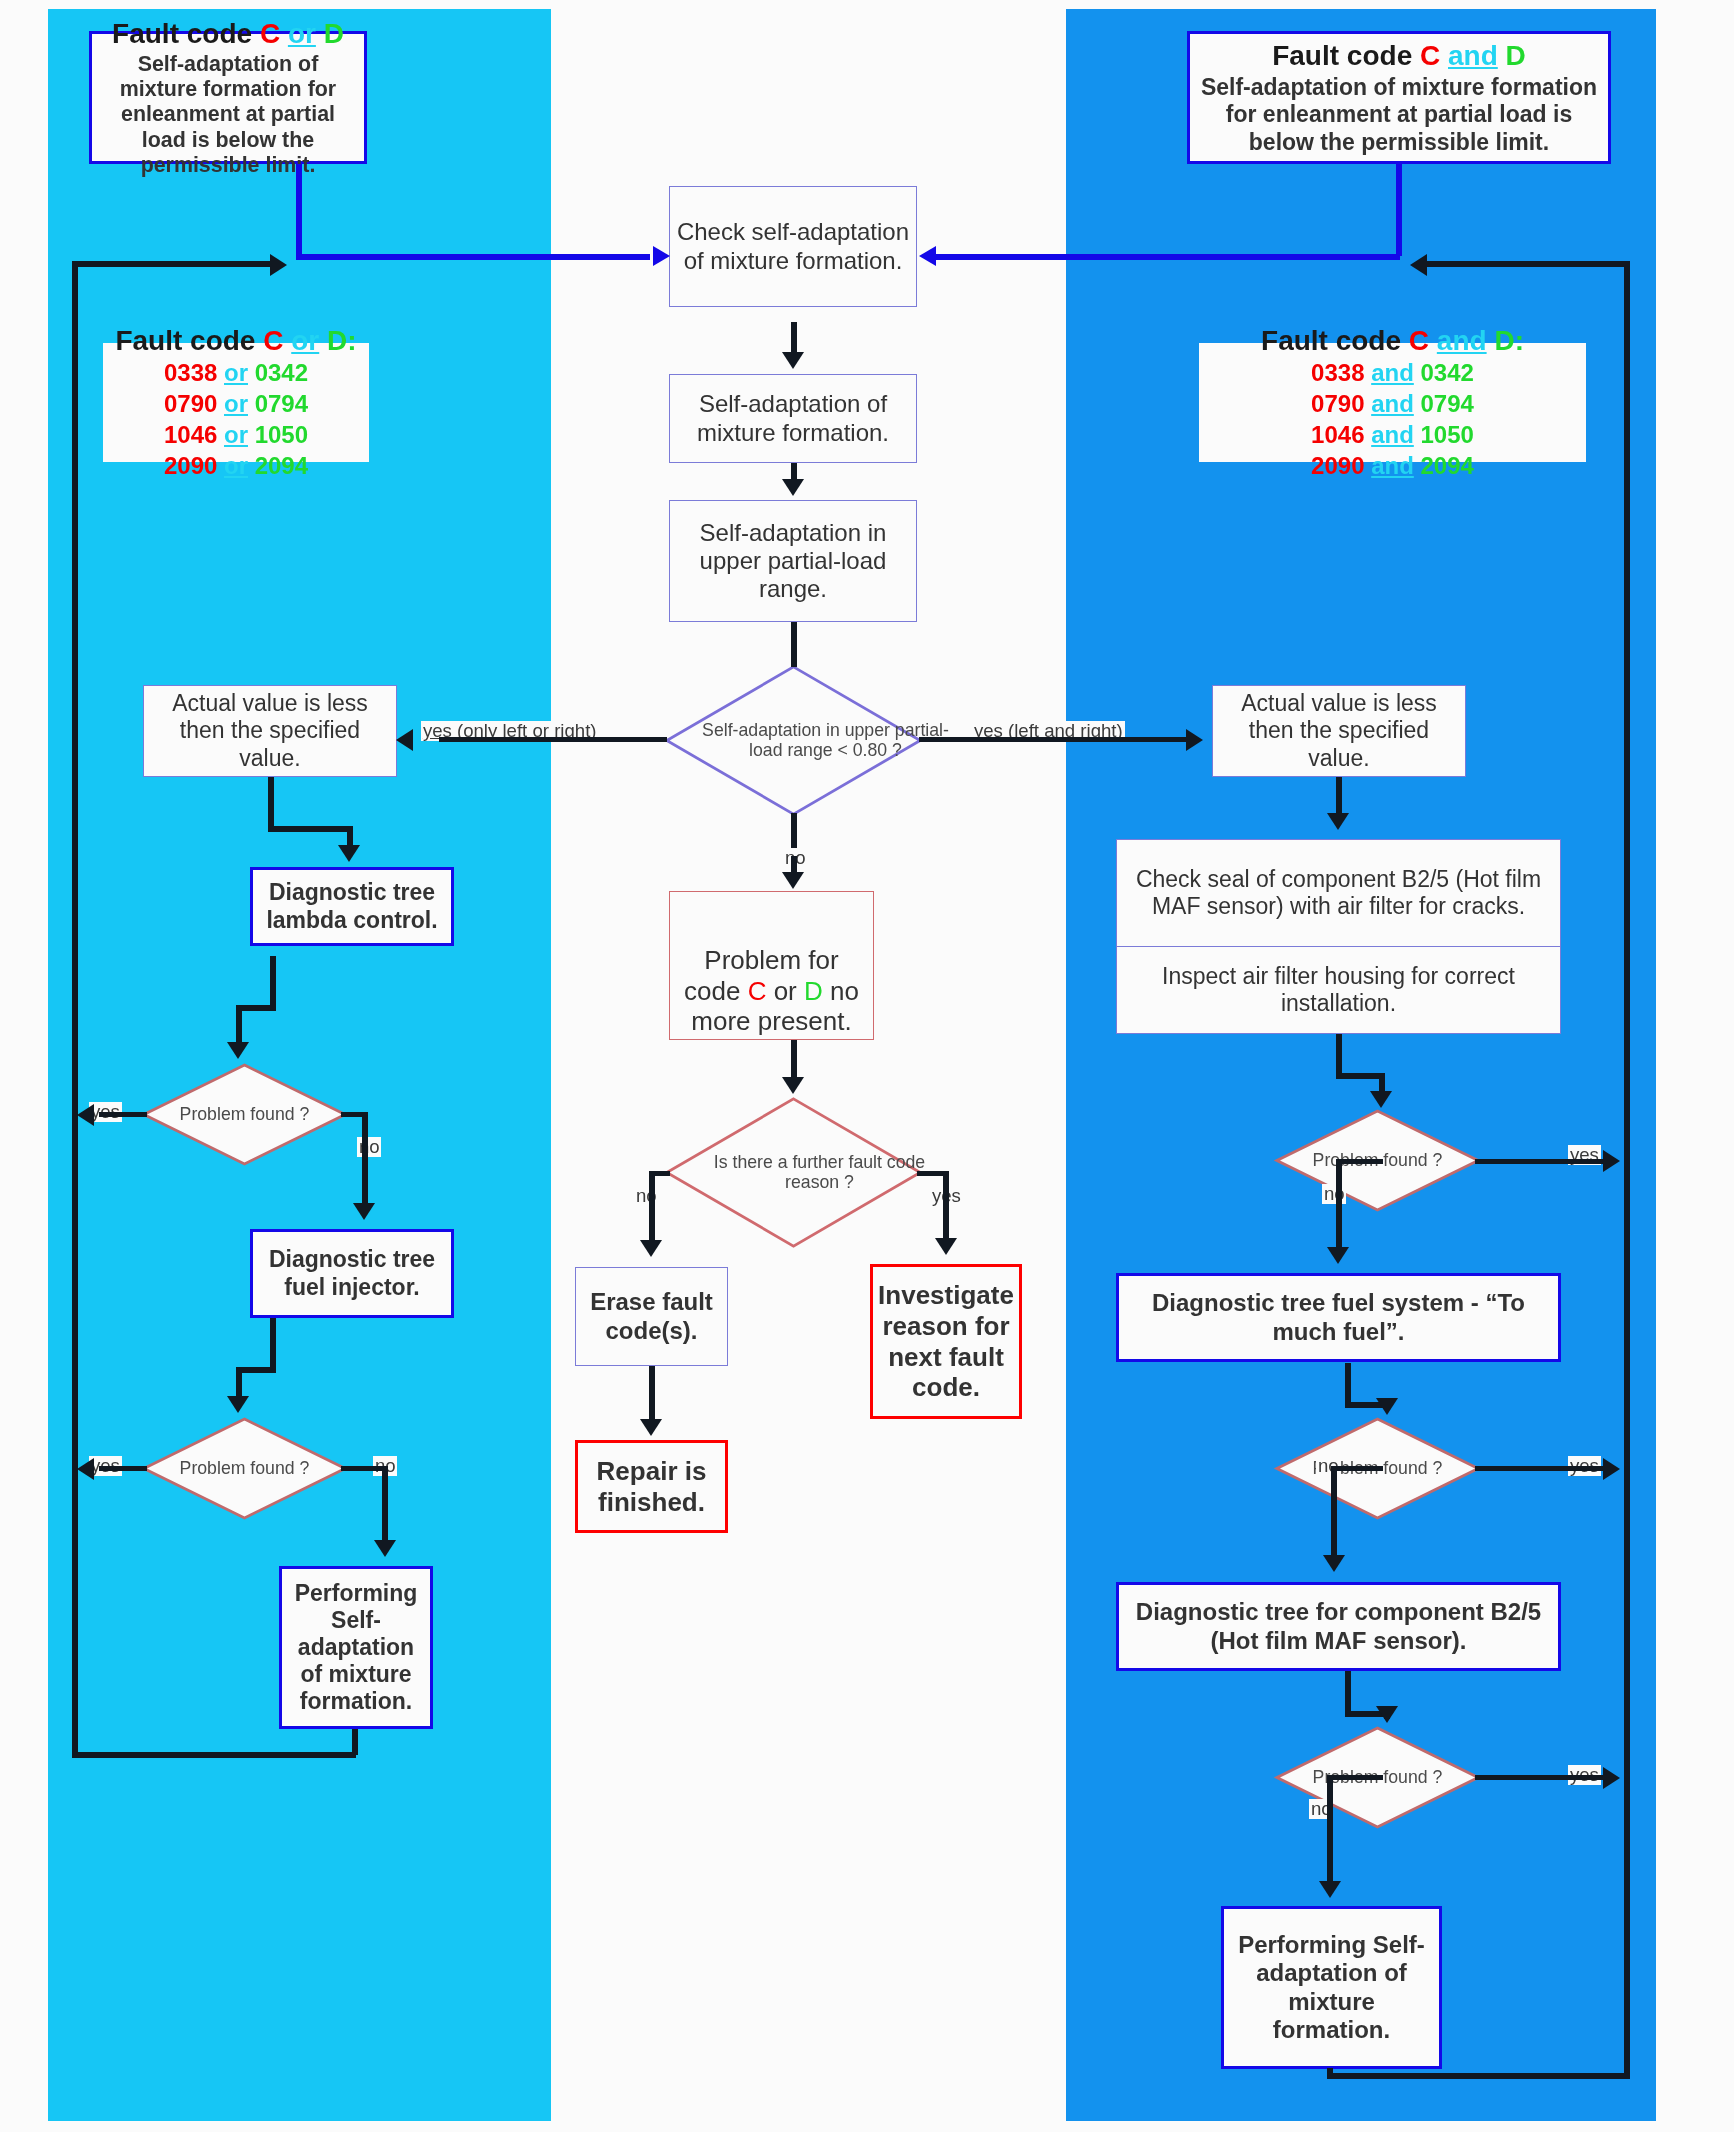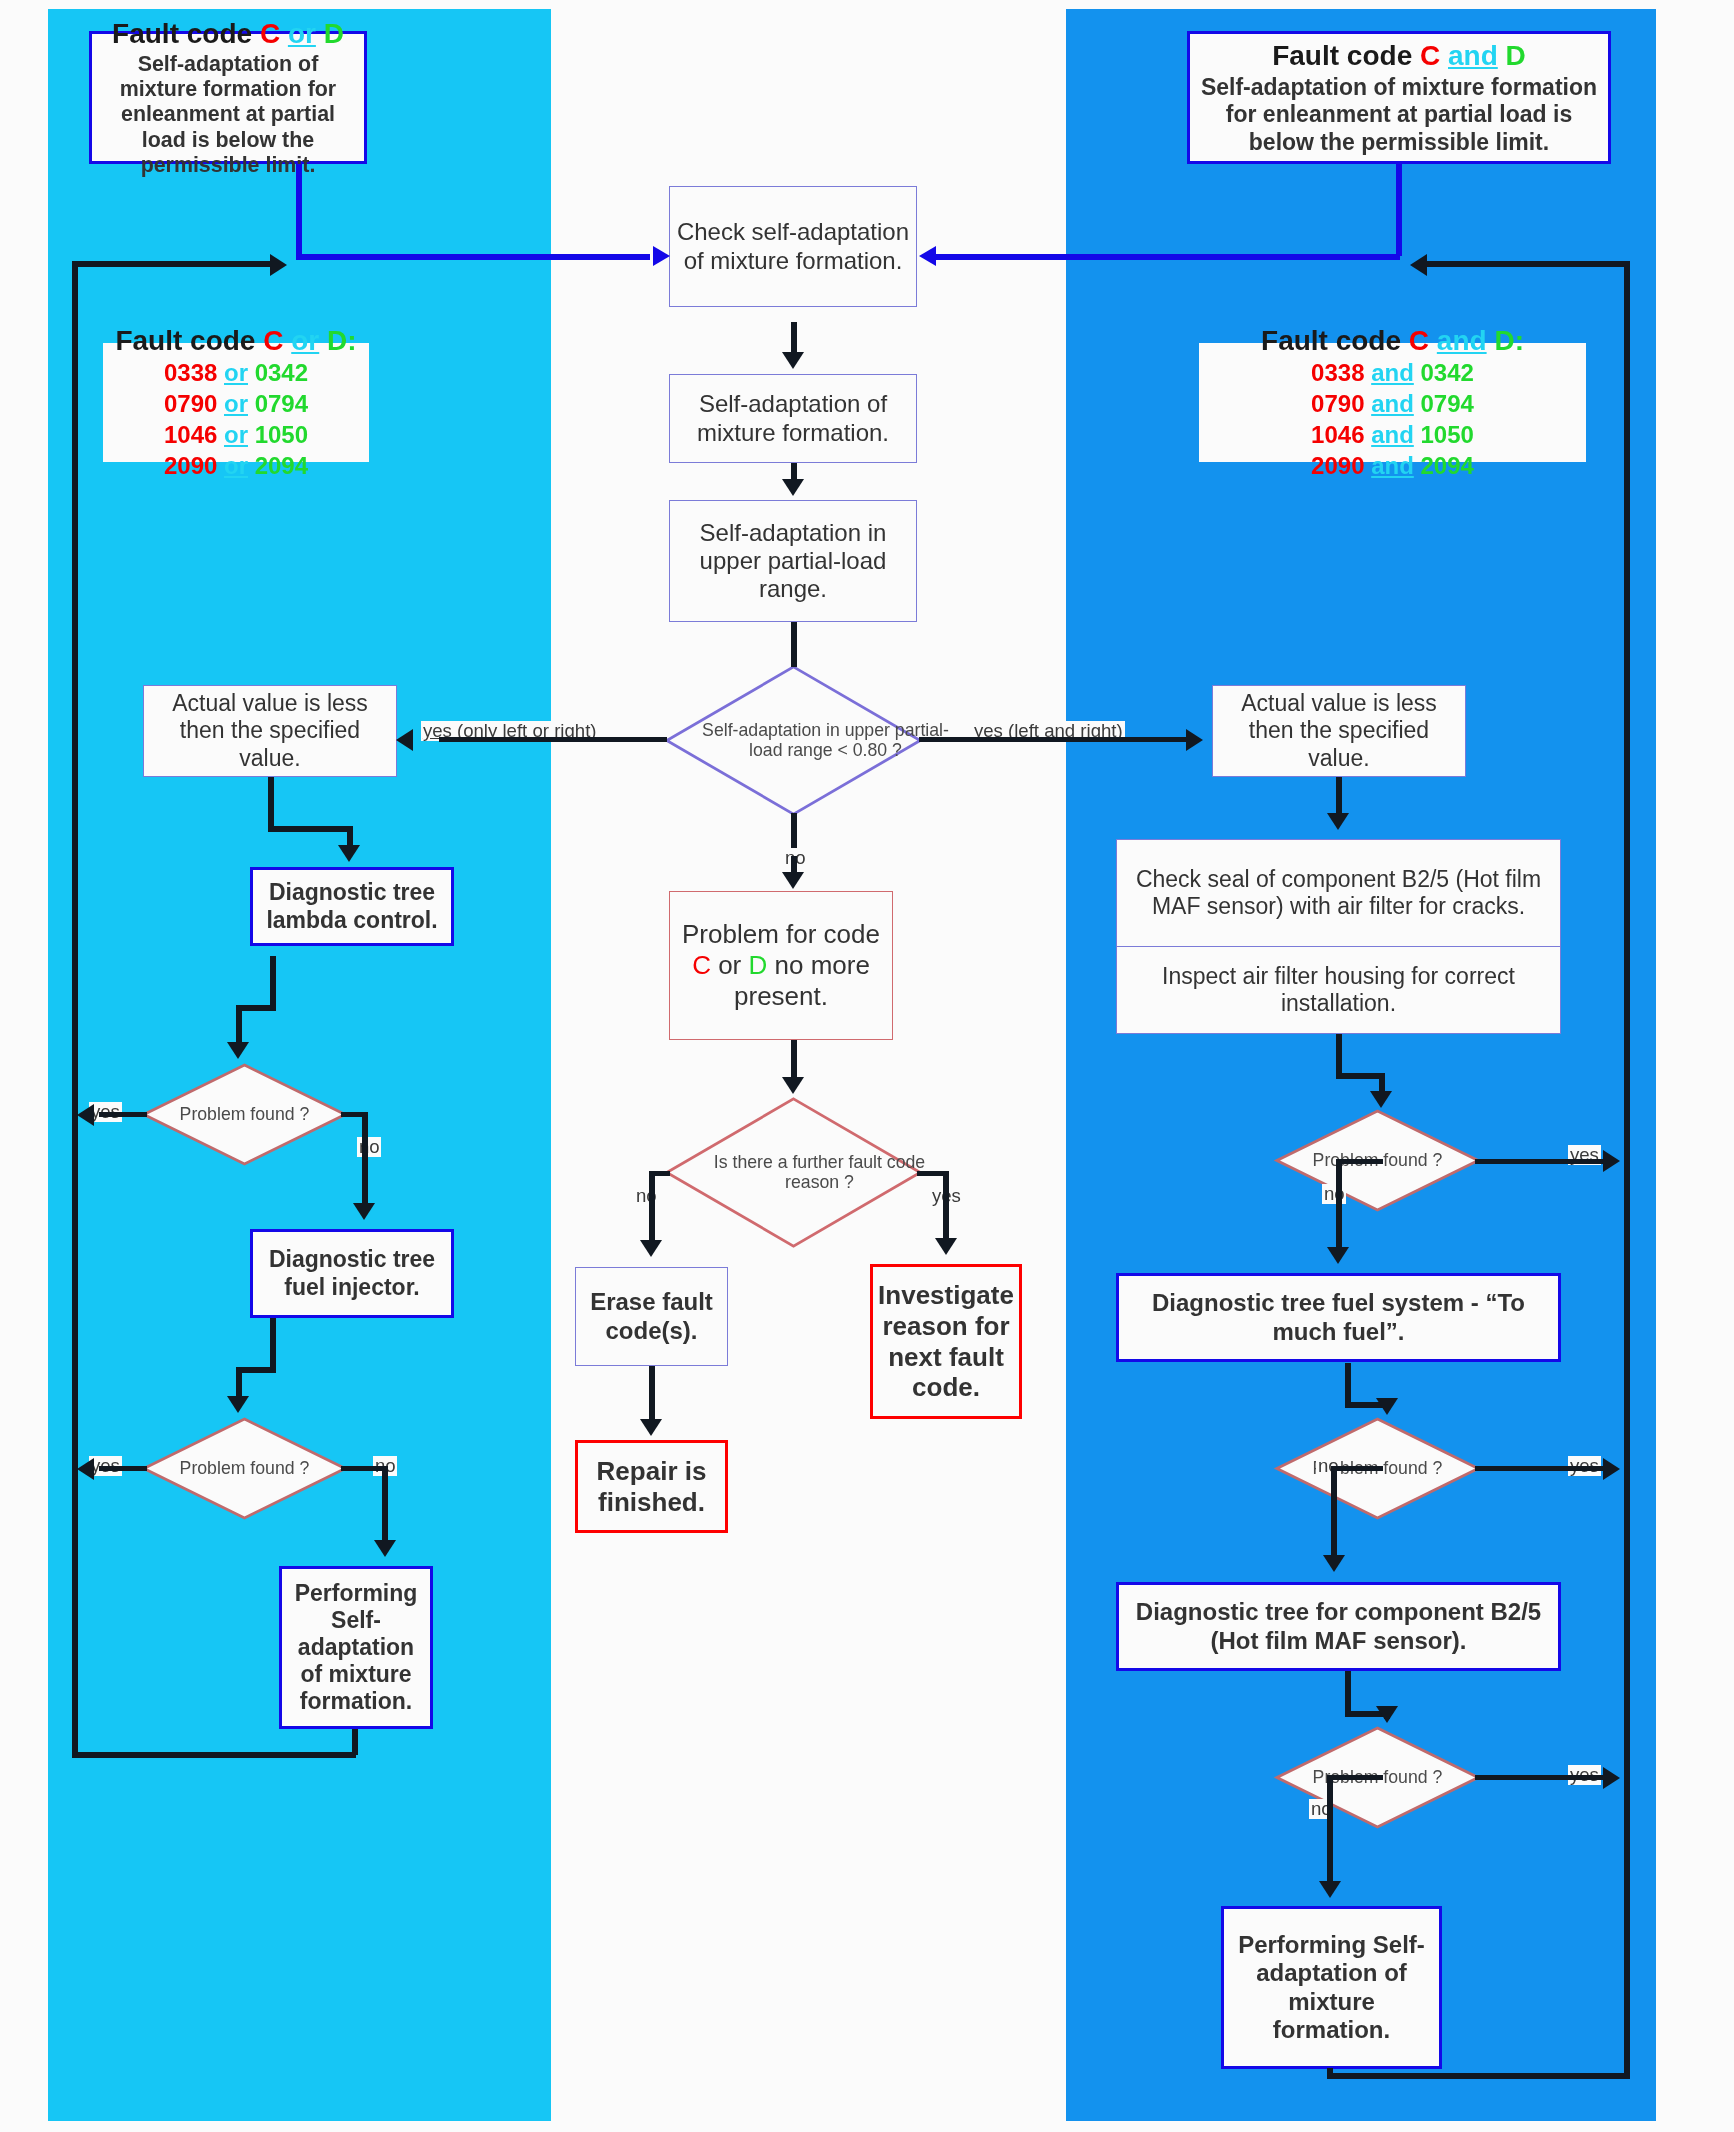--- a/index.html
+++ b/index.html
@@ -131,21 +131,21 @@
   </div>
   <div class="lbl" style="left:783px;top:848px;">no</div>
 
   <div class="lbl" style="left:421px;top:721px;text-decoration:underline;">
     <span>yes (only left </span><span style="text-decoration:underline;">or</span><span> right)</span>
   </div>
   <div class="lbl" style="left:972px;top:721px;">
     <span>yes (left </span><span style="text-decoration:underline;">and</span><span> right)</span>
   </div>
 
-  <div class="node b-red-thin" style="left:669px;top:891px;width:224px;height:149px;font-size:26px;">
+  <div class="node b-red-thin" style="left:669px;top:891px;width:205px;height:149px;font-size:26px;align-items:flex-end;">
     <div class="inner">
       <span>Problem for code </span><span class="red">C</span><span> or </span><span class="green">D</span><span> no more present.</span>
     </div>
   </div>
 
   <div class="diamond" style="left:664px;top:1096px;width:259px;height:153px;">
     <svg width="259" height="153" viewBox="0 0 278 164">
       <polygon points="139,3 275,82 139,161 3,82" fill="#fbfbfb" stroke="#d06a6e" stroke-width="3"></polygon>
     </svg>
     <div class="dtext" style="padding:0 26px;">Is there a further fault code reason ?</div>

